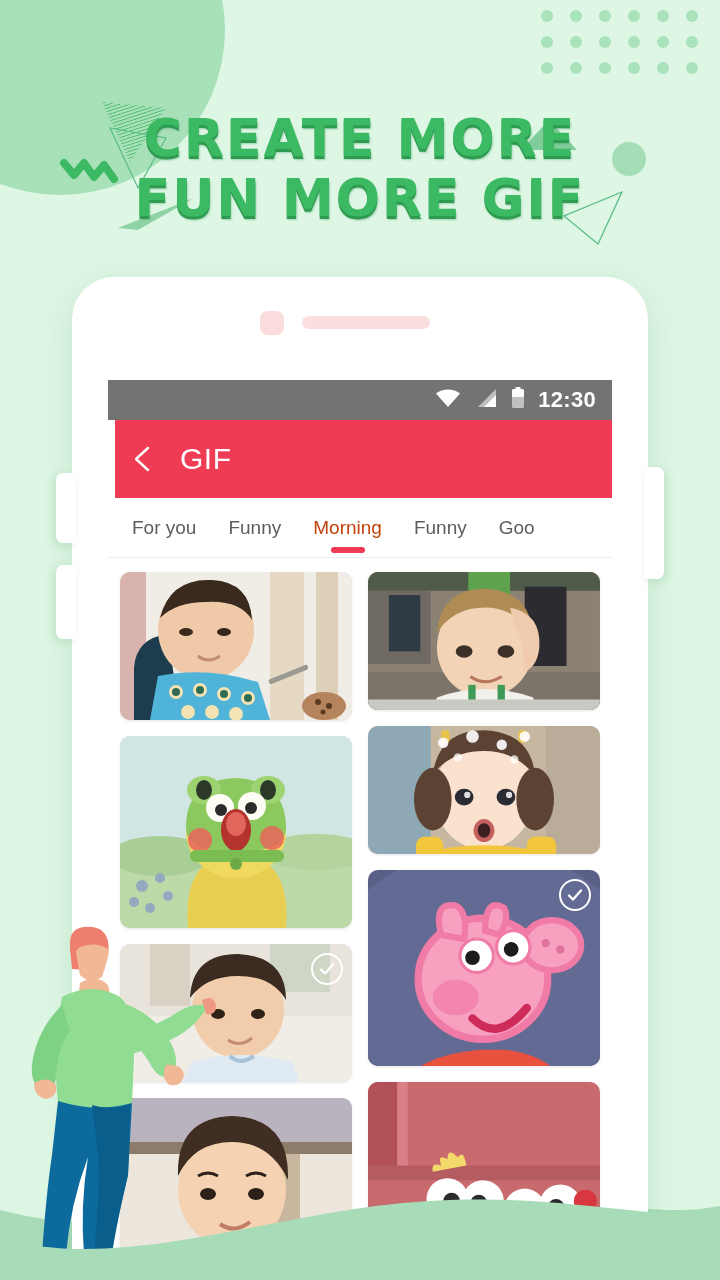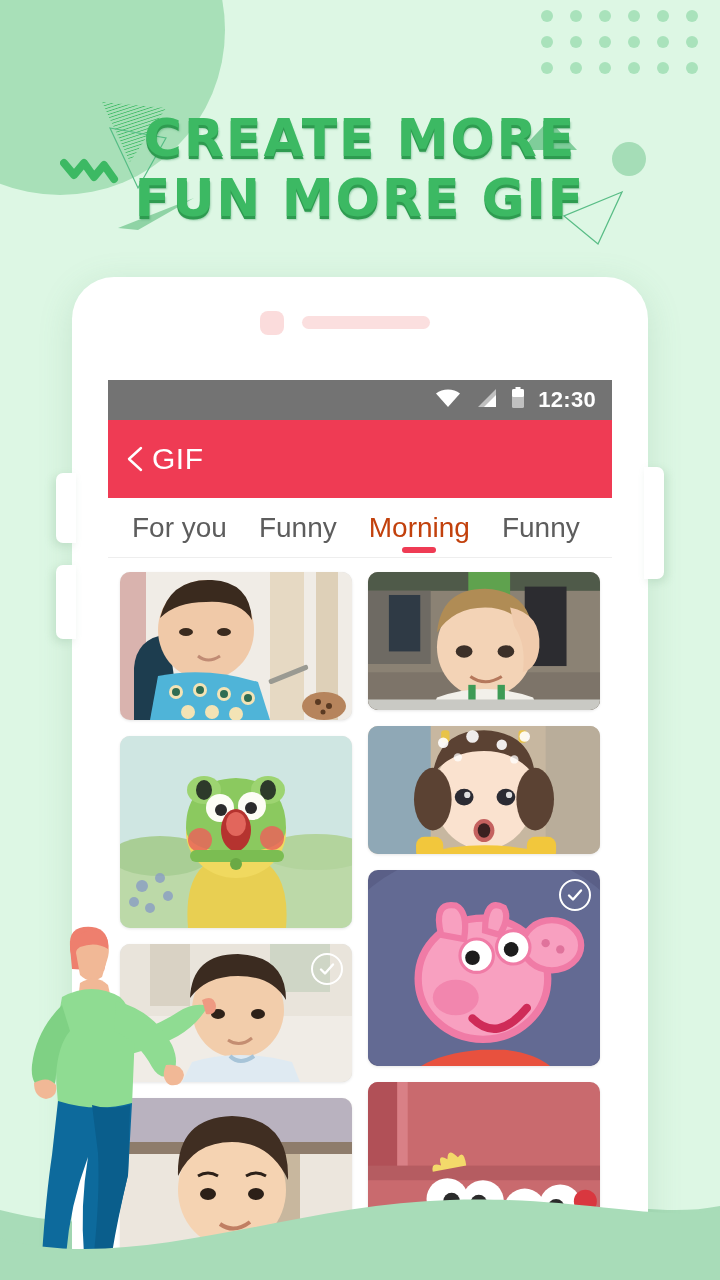--- a/index.html
+++ b/index.html
@@ -95,36 +95,36 @@
     display:flex; align-items:center; justify-content:flex-end;
     padding-right:16px; gap:13px;
   }
   .status-time {
     color:#fff; font-size:22px; font-weight:bold; letter-spacing:.3px;
   }
 
   
   .appbar {
     height:78px; background:#ef3b54;
-    display:flex; align-items:center; padding-left:14px; gap:0;
+    display:flex; align-items:center; padding-left:14px; gap:21px;margin-left:7px;
   }
   .appbar-title {
     color:#fff; font-size:30px; letter-spacing:.5px;
   }
   .back-icon { width:30px; height:30px; display:block; }
 
   
   .tabs {
     height:60px; background:#fff;
     display:flex; align-items:center;
     border-bottom:1px solid #eeeeee;
     position:relative; padding-left:8px;
   }
   .tab {
-    font-size:28px; color:#5d5d5d; padding:4px 16px;
+    font-size:19px; color:#5d5d5d; padding:4px 16px;
     position:relative; height:100%; display:flex; align-items:center;
     white-space:nowrap;
   }
   .tab.active { color:#c2410c; font-weight:normal; }
   .tab.active::after {
     content:""; position:absolute; left:50%; transform:translateX(-50%);
     bottom:4px; width:34px; height:6px; border-radius:3px; background:#ef3b54;
   }
 
   

